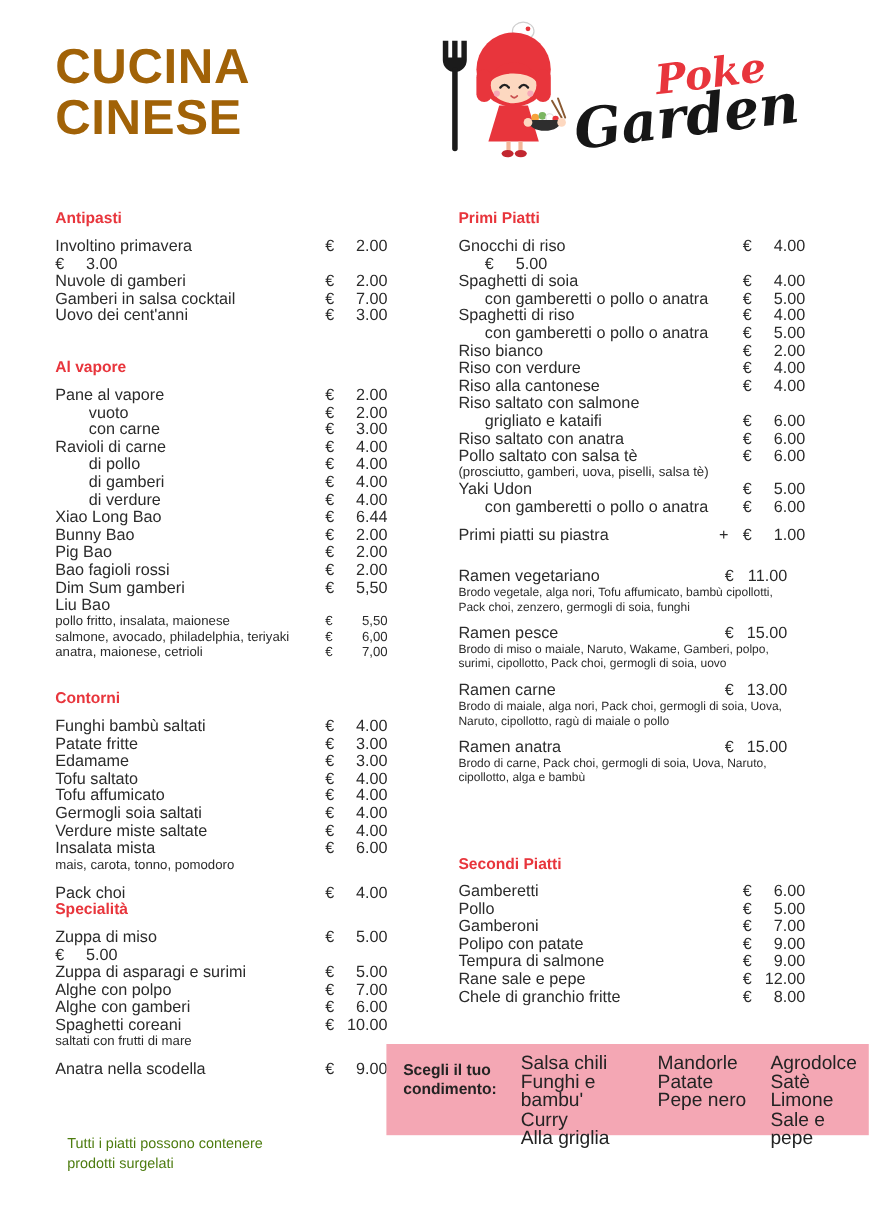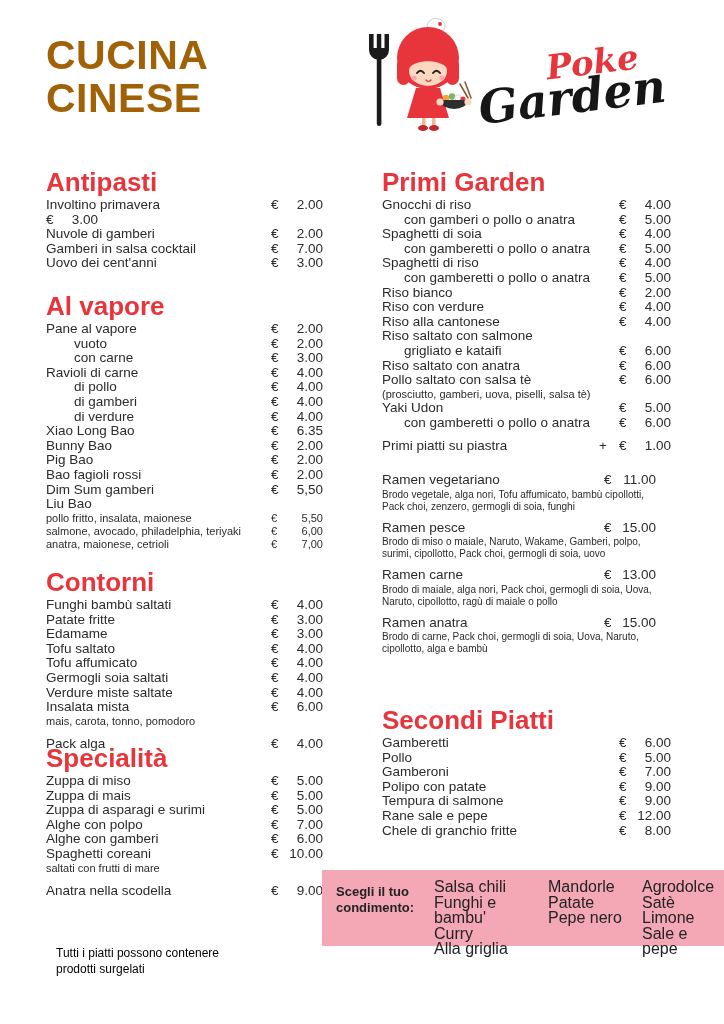--- a/index.html
+++ b/index.html
@@ -32,21 +32,21 @@
   .col-right{left:382px;width:289px;}
   .col > .section{position:absolute;left:0;right:0;}
   .col-left  > .section:nth-of-type(1){top:0;}
   .col-left  > .section:nth-of-type(2){top:124px;}
   .col-left  > .section:nth-of-type(3){top:400px;}
   .col-left  > .section:nth-of-type(4){top:576px;}
   .col-right > .section:nth-of-type(1){top:0;}
   .col-right > .section:nth-of-type(2){top:301px;}
   .col-right > .section:nth-of-type(3){top:538px;}
   .section h2{
-    color:#e8353c;font-size:26px;line-height:20px;margin:0 0 6px 0;font-weight:bold;
+    color:#e8353c;font-size:13px;line-height:20px;margin:0 0 6px 0;font-weight:bold;
   }
   .row{display:flex;align-items:baseline;font-size:13.5px;line-height:14.6px;}
   .row.small{font-size:11px;line-height:13.2px;}
   .row.indent1{padding-left:22px;}
   .row.indent2{padding-left:28px;}
   .row.gap{margin-top:9px;}
   .name{flex:1 1 auto;white-space:nowrap;overflow:hidden;}
   .price{flex:0 0 auto;width:52px;display:flex;justify-content:space-between;}
   .plus{flex:0 0 auto;margin-right:12px;}
   .section.inset .price{margin-right:15px;}
@@ -57,21 +57,21 @@
     background:#f4a7b4;box-sizing:border-box;
     display:flex;align-items:flex-start;padding:9px 10px 9px 14px;
   }
   .condiment-label{width:98px;font-weight:bold;font-size:13px;line-height:16px;color:#232323;margin-top:5px;}
   .condiment-cols{flex:1;display:flex;}
   .condiment-col{font-size:16px;line-height:15.5px;color:#232323;}
   .condiment-col:nth-child(1){width:114px;}
   .condiment-col:nth-child(2){width:94px;}
   .condiment-col:nth-child(3){width:80px;}
   
-  .footer{position:absolute;left:56px;top:946px;font-size:12px;line-height:15.5px;color:#000000;}
+  .footer{position:absolute;left:56px;top:946px;font-size:12px;line-height:15.5px;color:#4d7c0f;}
 </style>
 </head>
 <body>
 
 <div class="page">
 
   <div class="title">
     <div>CUCINA</div>
     <div>CINESE</div>
   </div>
@@ -204,21 +204,21 @@
           <span class="name">di verdure</span>
           <span class="price">
             <span class="cur">€</span>
             <span class="val">4.00</span>
           </span>
         </div>
         <div class="row">
           <span class="name">Xiao Long Bao</span>
           <span class="price">
             <span class="cur">€</span>
-            <span class="val">6.35</span>
+            <span class="val">6.44</span>
           </span>
         </div>
         <div class="row">
           <span class="name">Bunny Bao</span>
           <span class="price">
             <span class="cur">€</span>
             <span class="val">2.00</span>
           </span>
         </div>
         <div class="row">
@@ -322,38 +322,37 @@
           <span class="name">Insalata mista</span>
           <span class="price">
             <span class="cur">€</span>
             <span class="val">6.00</span>
           </span>
         </div>
         <div class="row small">
           <span class="name">mais, carota, tonno, pomodoro</span>
         </div>
         <div class="row gap">
-          <span class="name">Pack alga</span>
+          <span class="name">Pack choi</span>
           <span class="price">
             <span class="cur">€</span>
             <span class="val">4.00</span>
           </span>
         </div>
       </section>
       <section class="section">
         <h2>Specialità</h2>
         <div class="row">
           <span class="name">Zuppa di miso</span>
           <span class="price">
             <span class="cur">€</span>
             <span class="val">5.00</span>
           </span>
         </div>
         <div class="row">
-          <span class="name">Zuppa di mais</span>
           <span class="price">
             <span class="cur">€</span>
             <span class="val">5.00</span>
           </span>
         </div>
         <div class="row">
           <span class="name">Zuppa di asparagi e surimi</span>
           <span class="price">
             <span class="cur">€</span>
             <span class="val">5.00</span>
@@ -387,30 +386,29 @@
           <span class="name">Anatra nella scodella</span>
           <span class="price">
             <span class="cur">€</span>
             <span class="val">9.00</span>
           </span>
         </div>
       </section>
     </div>
   <div class="col col-right" id="col-right">
       <section class="section">
-        <h2>Primi Garden</h2>
+        <h2>Primi Piatti</h2>
         <div class="row">
           <span class="name">Gnocchi di riso</span>
           <span class="price">
             <span class="cur">€</span>
             <span class="val">4.00</span>
           </span>
         </div>
         <div class="row indent1">
-          <span class="name">con gamberi o pollo o anatra</span>
           <span class="price">
             <span class="cur">€</span>
             <span class="val">5.00</span>
           </span>
         </div>
         <div class="row">
           <span class="name">Spaghetti di soia</span>
           <span class="price">
             <span class="cur">€</span>
             <span class="val">4.00</span>

